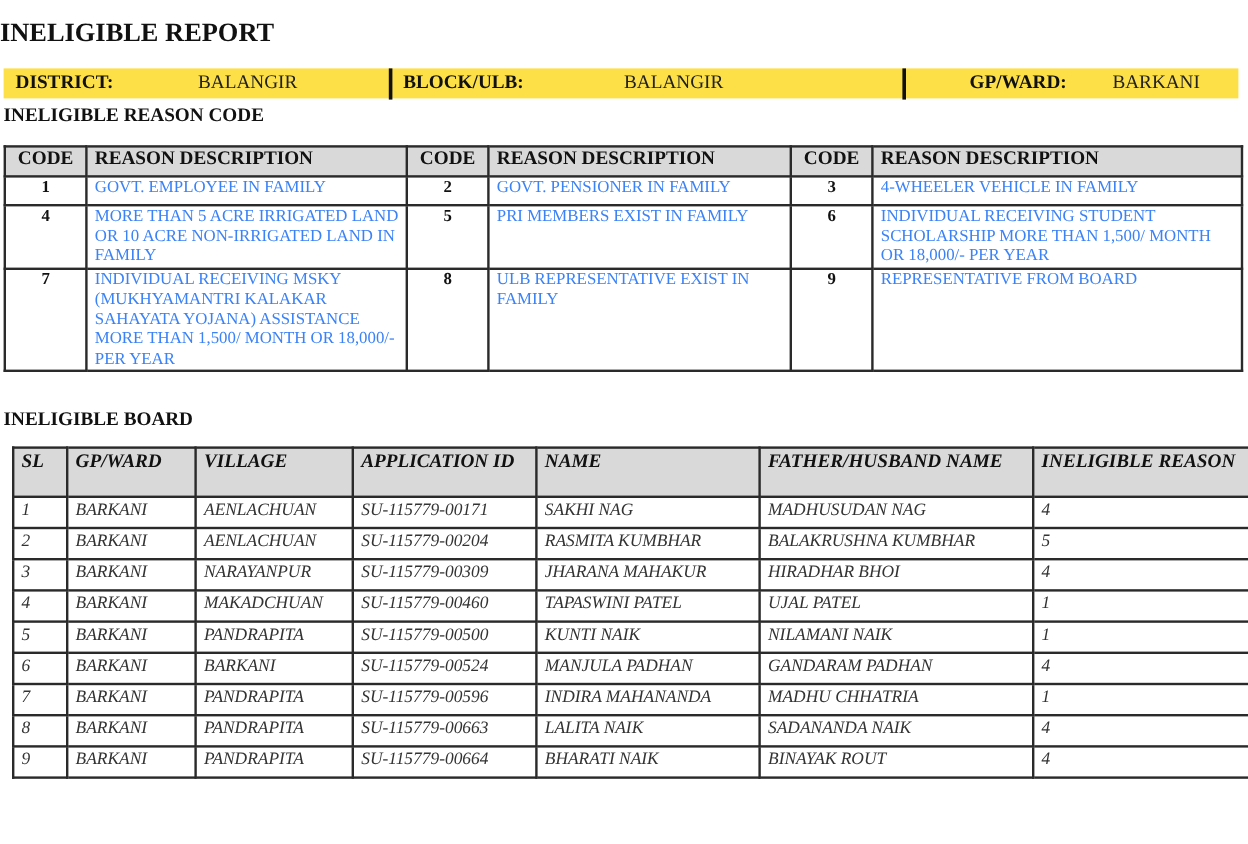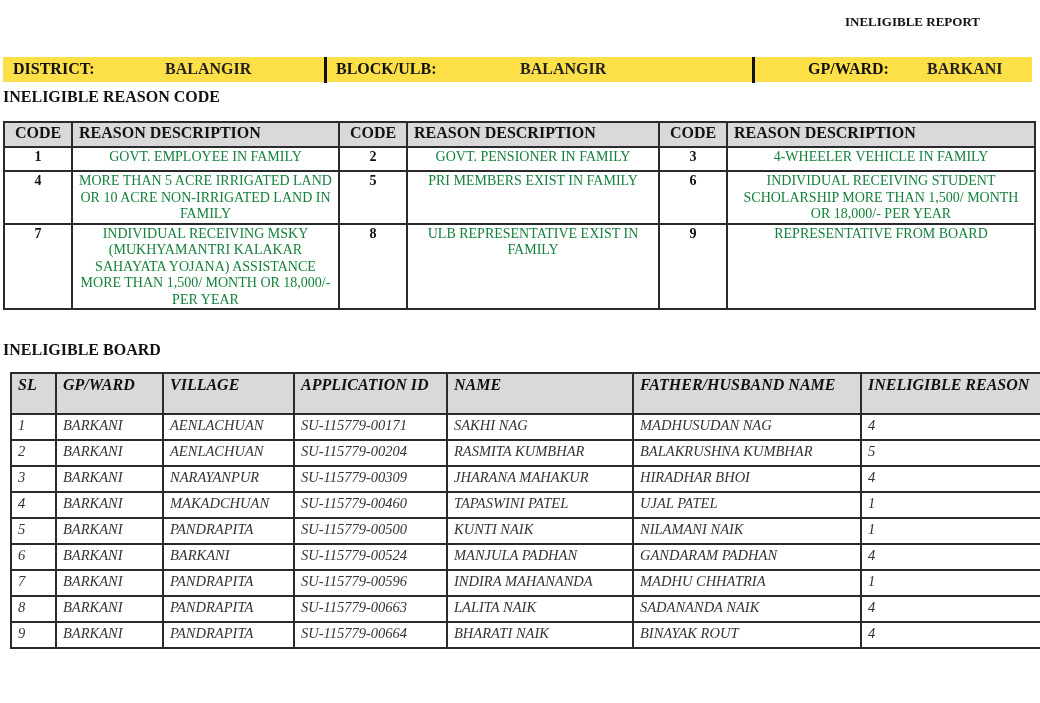--- a/index.html
+++ b/index.html
@@ -1,40 +1,40 @@
 <!DOCTYPE html>
 <html><head>
 <meta charset="utf-8">
 <style>
   html, body { margin: 0; padding: 0; background: #ffffff; }
   body {
     width: 1040px; height: 703px; overflow: hidden; position: relative;
     font-family: "Liberation Serif", serif; color: #1a1a1a;
   }
   .title {
-    position: absolute; top: 14px; left: 0; width: 980px; text-align: right;
-    font-weight: bold; font-size: 13px; color: #111;
+    position: absolute; top: 14px; left: 0; width: 980px; text-align: left;
+    font-weight: bold; font-size: 22px; color: #111;
   }
   .info-bar {
     position: absolute; top: 57px; left: 3px; width: 1029px; height: 25px;
     background: #fde047; font-size: 16px;
   }
-  .info-bar span { position: absolute; top: 3px; font-weight: bold; }
+  .info-bar span { position: absolute; top: 3px; }
   .info-bar .lbl { font-weight: bold; color: #111; }
   .info-bar .val { color: #222; }
   .info-bar .sep { position: absolute; top: 0; width: 3px; height: 26px; background: #111; }
   .section-title {
     position: absolute; left: 3px; font-weight: bold; font-size: 16px; color: #111;
   }
   table { border-collapse: collapse; position: absolute; table-layout: fixed; }
   td, th { border: 2px solid #2a2a2a; vertical-align: top; padding: 0 6px; }
   .rc { top: 121px; left: 3px; width: 1031px; font-size: 14px; }
   .rc th { background: #d9d9d9; font-size: 16px; text-align: left; height: 22px; padding-top: 1px; color:#111;margin-left:28px; }
   .rc th.code { text-align: center; padding: 1px 2px 0 2px; }
-  .rc td { line-height: 16.5px; padding-top: 1px; color: #15803d; text-align: center; }
+  .rc td { line-height: 16.5px; padding-top: 1px; color: #3b82f6; }
   .rc td.code { text-align: center; font-weight: bold; color: #111; }
   .il { top: 372px; left: 10px; width: 1034px; font-size: 14.5px; font-style: italic; }
   .il th { background: #d9d9d9; font-size: 16px; text-align: left; line-height: 19px; padding-top: 1px; padding-bottom: 0; color:#111; height: 38px; }
   .il td { height: 22px; line-height: 17px; padding-top: 2px; color: #333; }
 </style>
 </head>
 <body>
 
 <div class="title">INELIGIBLE REPORT</div>
 

